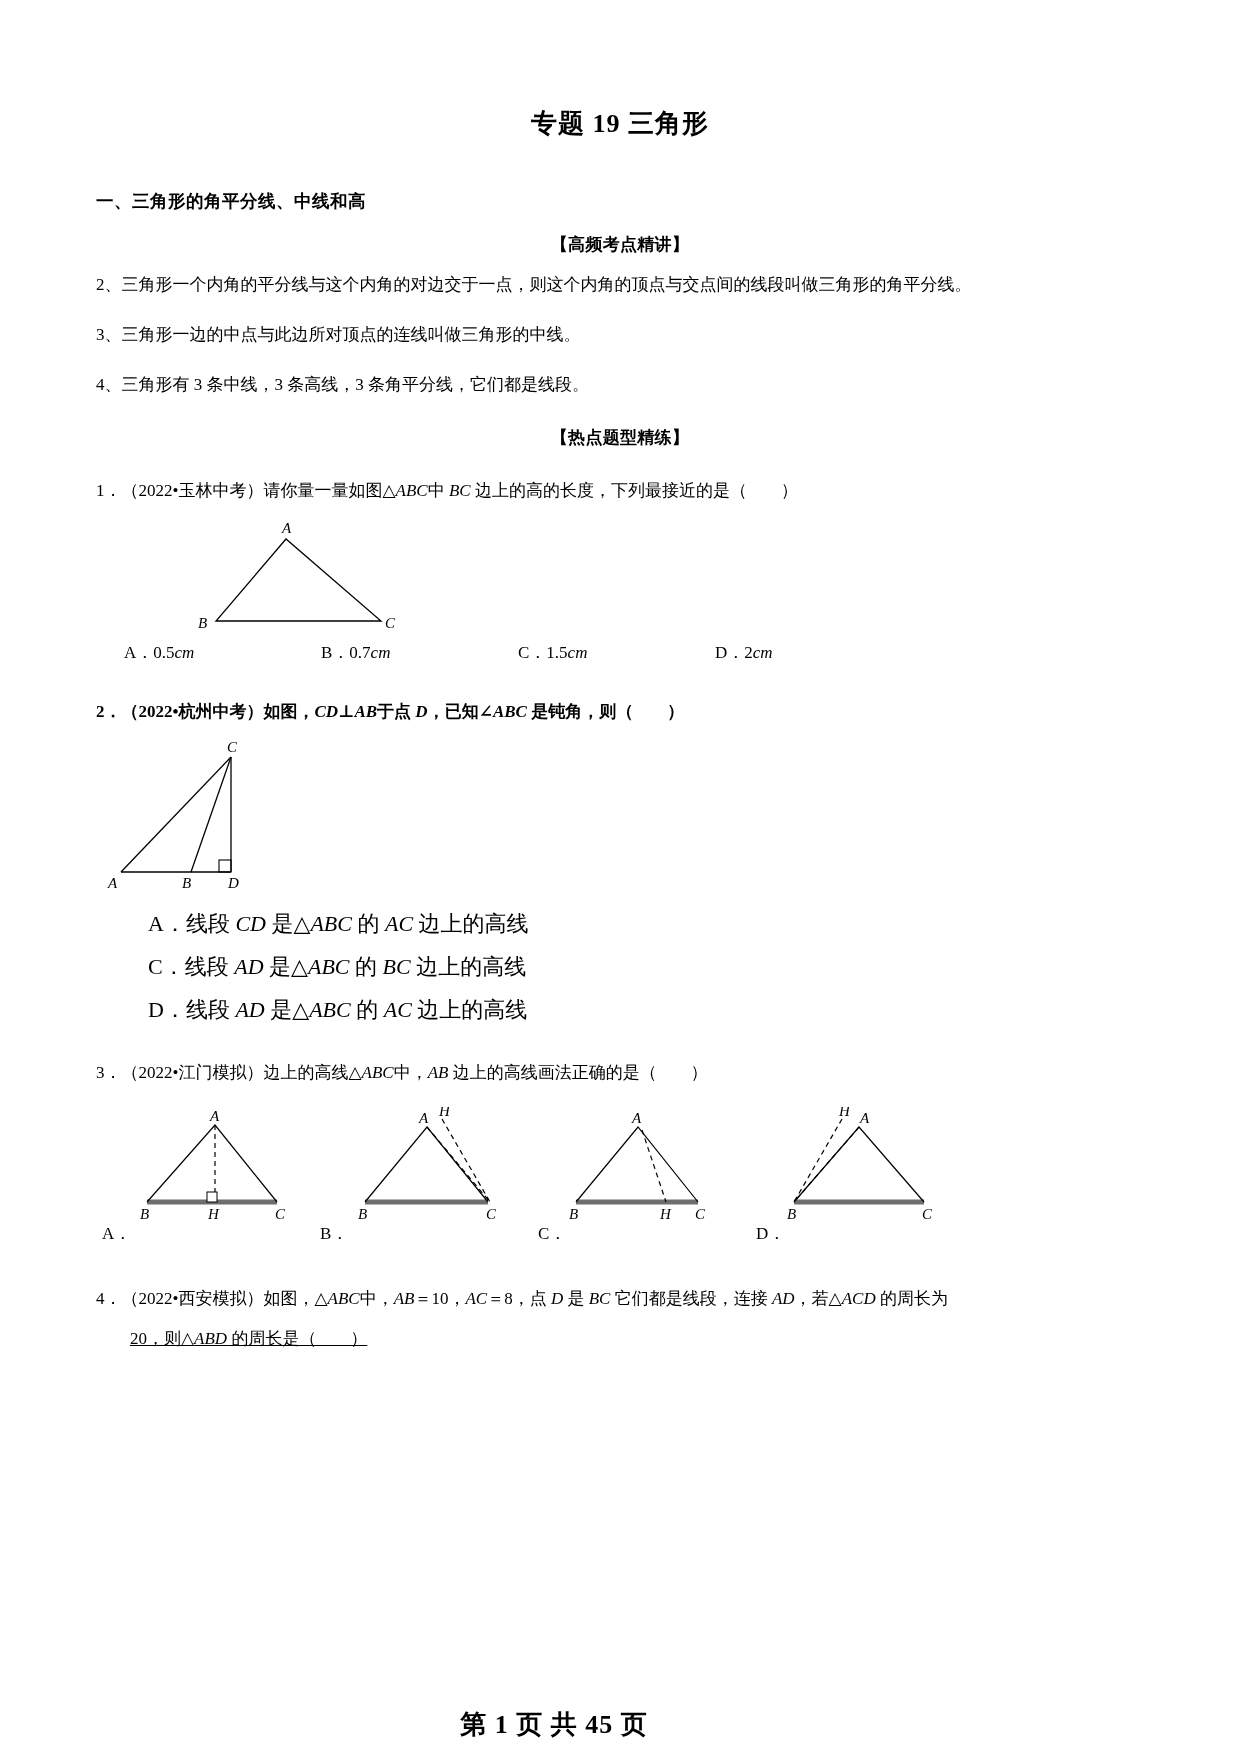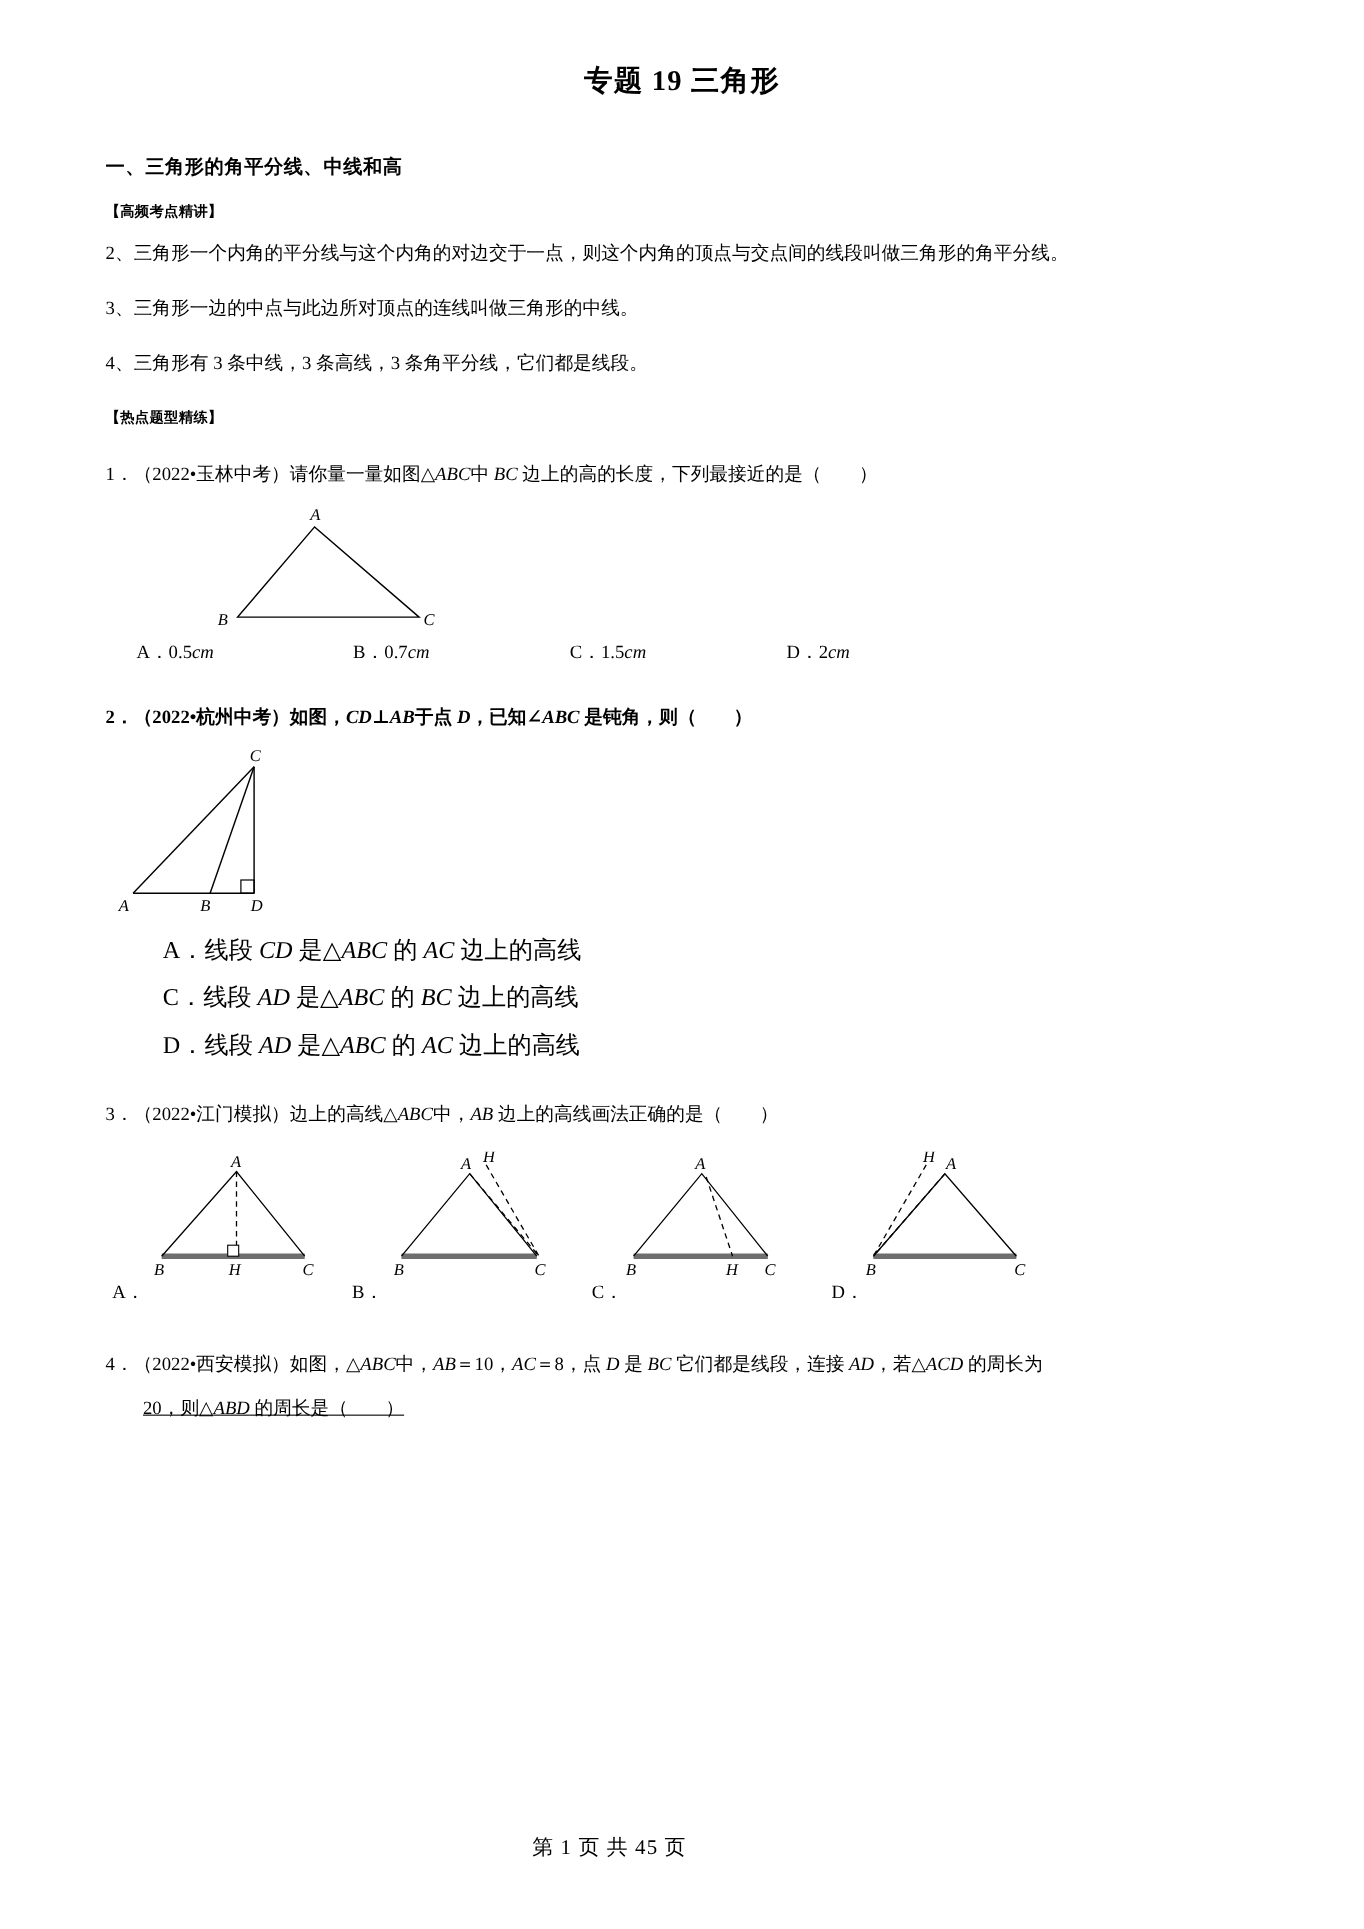--- a/index.html
+++ b/index.html
@@ -19,37 +19,38 @@
     height: 1754px;
     padding: 0 96px;
   }
 
   
   .doc-title {
     text-align: center;
     font-size: 26px;
     font-weight: bold;
     letter-spacing: 1px;
-    margin-top: 56px;
+    margin-top: 106px;
     margin-bottom: 0;
     font-family: "Liberation Serif", "DejaVu Serif", serif;
   }
 
   
   .sec-heading {
     font-size: 17.5px;
     font-weight: bold;
     margin-top: 48px;
     letter-spacing: .5px;
   }
   .sub-heading {
-    font-size: 13px;
+    font-size: 17px;
     font-weight: bold;
     margin-top: 20px;
     letter-spacing: .3px;
+    text-align: center;
   }
 
   
   .para {
     font-size: 17px;
     line-height: 42px;
     margin-top: 8px;
     text-align: justify;
   }
   .para.wrap2 { line-height: 42px; }
@@ -96,22 +97,22 @@
   .q3-letters { display: flex; margin-top: -4px; margin-left: 6px; }
   .q3-letters div { width: 218px; font-size: 17px; }
 
   
   .footer {
     position: absolute;
     bottom: 118px;
     left: 0;
     width: 1108px;
     text-align: center;
-    font-size: 19px;
-    font-weight: normal;
+    font-size: 26px;
+    font-weight: bold;
     letter-spacing: 1px;
   }
 </style>
 </head>
 <body>
 
 <div class="page">
 
   <div class="doc-title">专题 19 三角形</div>
 

